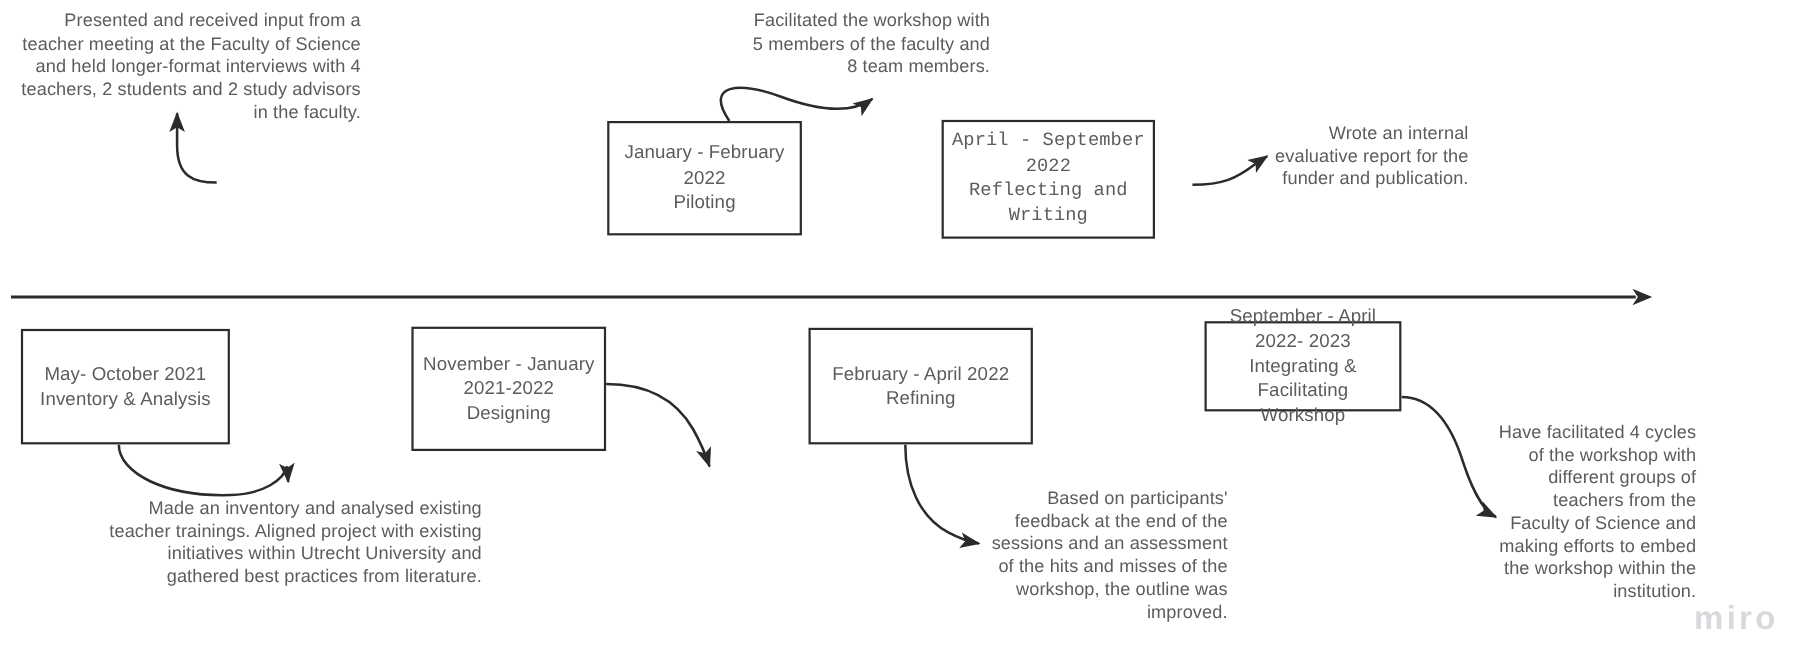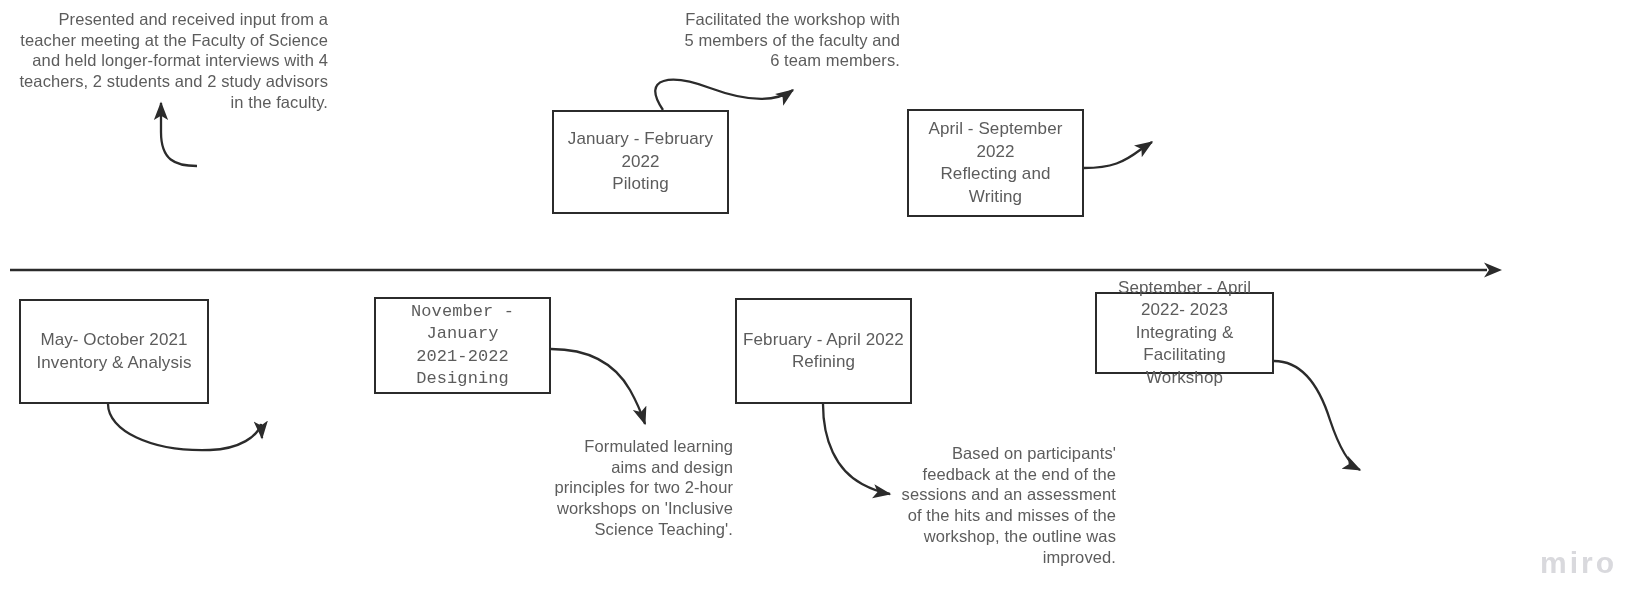--- a/index.html
+++ b/index.html
@@ -86,48 +86,50 @@
 
     <path d="M551,349 C586,349 614,362 630,390 C640,408 643,418 645,424" fill="none" stroke="#2b2b2b" stroke-width="2.3" marker-end="url(#ah)"></path>
 
     <path d="M823,404 C823,440 836,470 862,484 C875,491 884,493 890,494" fill="none" stroke="#2b2b2b" stroke-width="2.3" marker-end="url(#ah)"></path>
 
     <path d="M1274,361 C1300,361 1318,382 1330,420 C1342,456 1352,466 1360,470" fill="none" stroke="#2b2b2b" stroke-width="2.3" marker-end="url(#ah)"></path>
   </svg>
 
   <div class="note" style="left:8px; top:9px; width:320px;">Presented and received input from a teacher meeting at the Faculty of Science and held longer-format interviews with 4 teachers, 2 students and 2 study advisors in the faculty.</div>
 
-  <div class="note" style="left:672px; top:9px; width:228px;">Facilitated the workshop  with 5 members of the faculty and 6 team members.</div>
+  <div class="note" style="left:672px; top:9px; width:228px;">Facilitated the workshop  with 5 members of the faculty and 8 team members.</div>
 
+  <div class="note" style="left:1157px; top:111px; width:178px;">Wrote an internal evaluative report for the funder and publication.</div>
 
 
   <div class="phase-box" style="left:552px; top:110px; width:177px; height:104px;">January - February
 2022
 Piloting</div>
 
-  <div class="phase-box" style="left:907px; top:109px; width:177px; height:108px;">April - September
+  <div class="phase-box" style="left:856px; top:109px; width:194px; height:108px;font-family:Liberation Mono, monospace;">April - September
 2022
 Reflecting and Writing</div>
 
   <div class="phase-box" style="left:19px; top:299px; width:190px; height:105px;">May- October 2021
 Inventory &amp; Analysis</div>
 
-  <div class="phase-box" style="left:374px; top:297px; width:177px; height:97px;font-family:Liberation Mono, monospace;">November - January
+  <div class="phase-box" style="left:374px; top:297px; width:177px; height:113px;">November - January
 2021-2022
 Designing</div>
 
-  <div class="phase-box" style="left:735px; top:298px; width:177px; height:106px;">February - April 2022
+  <div class="phase-box" style="left:735px; top:298px; width:204px; height:106px;">February - April 2022
 Refining</div>
 
   <div class="phase-box" style="left:1095px; top:292px; width:179px; height:82px;">September - April
 2022- 2023
 Integrating &amp;
 Facilitating Workshop</div>
 
+  <div class="note" style="left:86px; top:452px; width:352px;">Made an inventory and analysed existing teacher trainings. Aligned project with existing initiatives within Utrecht University  and gathered best practices from literature.</div>
 
-  <div class="note" style="left:551px; top:436px; width:182px;">Formulated learning aims and design principles for two 2-hour workshops on 'Inclusive Science Teaching'.</div>
 
   <div class="note" style="left:888px; top:443px; width:228px;">Based on participants' feedback at the end of the sessions and an assessment of the hits and misses of the workshop, the outline was improved.</div>
 
+  <div class="note" style="left:1362px; top:383px; width:180px;">Have facilitated 4 cycles of the workshop with different groups of teachers from the Faculty of Science and making efforts to embed the workshop within the institution.</div>
 
   <div class="watermark">miro</div>
 
 </div>
 
 </body></html>

